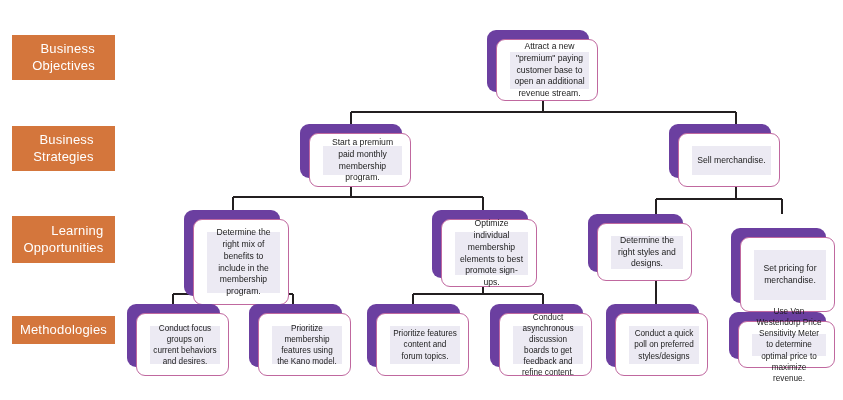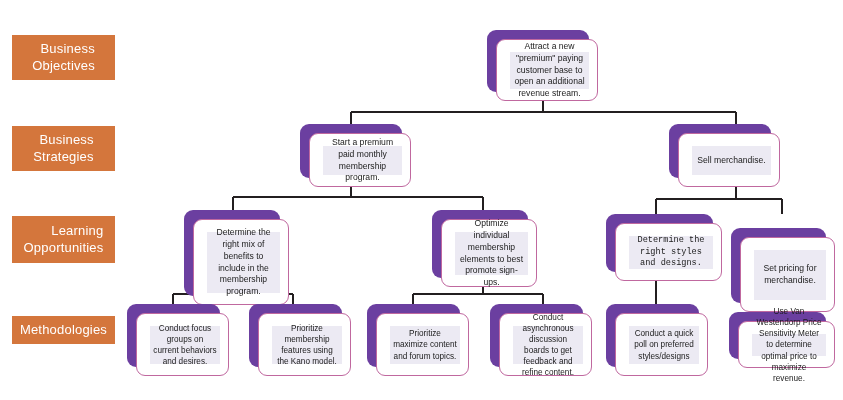--- a/index.html
+++ b/index.html
@@ -193,21 +193,21 @@
 
   <div class="node" style="left:432px; top:210px; width:105px; height:77px;">
     <div class="backcard"></div>
     <div class="frontcard">
       <div class="inner">
         <span class="label">Optimize individual membership elements to best promote sign-ups.</span>
       </div>
     </div>
   </div>
 
-  <div class="node" style="left:606px; top:214px; width:116px; height:67px;font-family:Liberation Mono, monospace;">
+  <div class="node" style="left:588px; top:214px; width:104px; height:67px;">
     <div class="backcard"></div>
     <div class="frontcard">
       <div class="inner">
         <span class="label">Determine the right styles and designs.</span>
       </div>
     </div>
   </div>
 
   <div class="node" style="left:731px; top:228px; width:104px; height:84px;">
     <div class="backcard"></div>
@@ -233,21 +233,21 @@
       <div class="inner">
         <span class="label">Prioritize membership features using the Kano model.</span>
       </div>
     </div>
   </div>
 
   <div class="node small" style="left:367px; top:304px; width:102px; height:72px;">
     <div class="backcard"></div>
     <div class="frontcard">
       <div class="inner">
-        <span class="label">Prioritize maximize content and forum topics.</span>
+        <span class="label">Prioritize features content and forum topics.</span>
       </div>
     </div>
   </div>
 
   <div class="node small" style="left:490px; top:304px; width:102px; height:72px;">
     <div class="backcard"></div>
     <div class="frontcard">
       <div class="inner">
         <span class="label">Conduct asynchronous discussion boards to get feedback and refine content.</span>
       </div>

